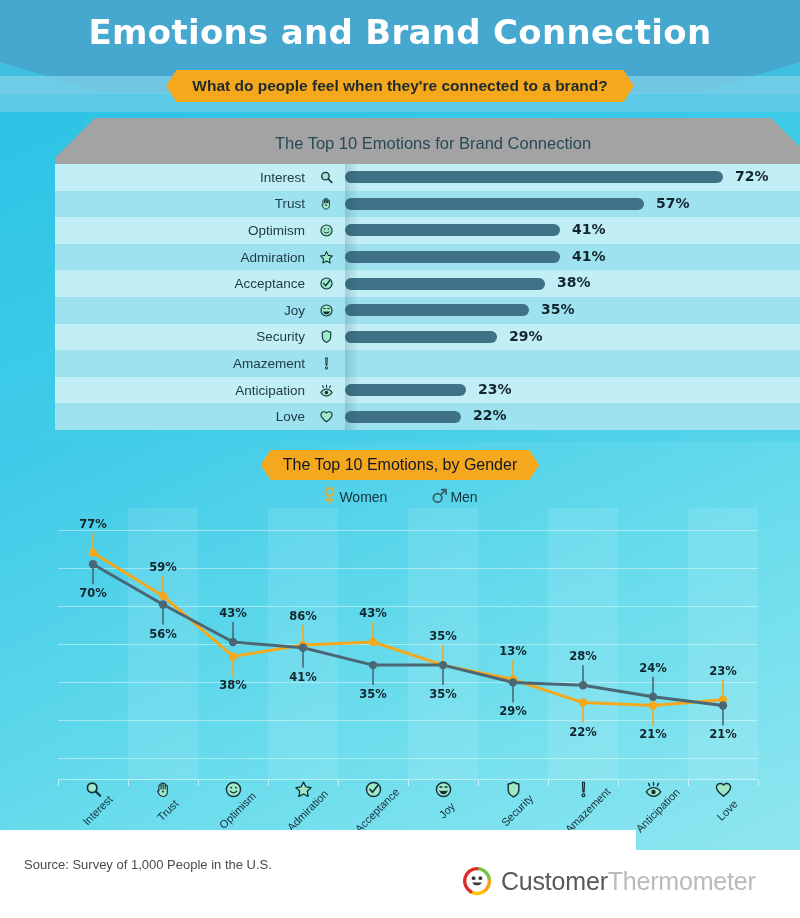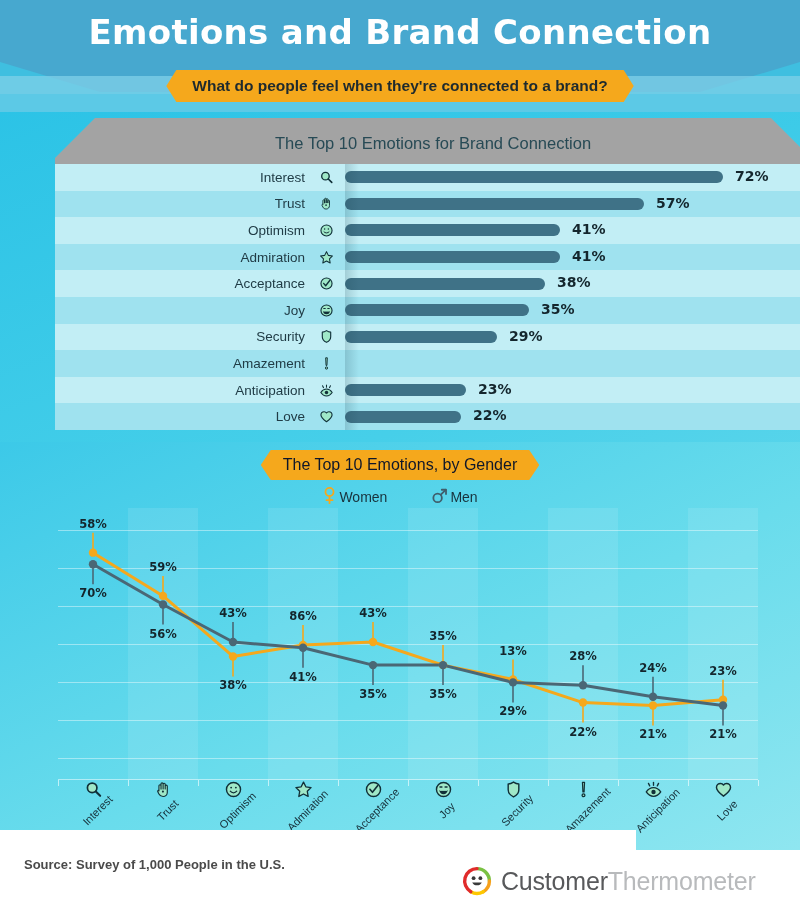--- a/index.html
+++ b/index.html
@@ -157,21 +157,20 @@
   .xtick .xl {
     font-size:11px; color:#16303a;
     transform:rotate(-45deg); transform-origin:center top;
     display:inline-block; margin-top:4px; white-space:nowrap;
   }
 
   
   .footer {
     position:absolute; left:0; top:830px; width:636px; height:68px;
     background:#ffffff;
-    font-weight:bold;
   }
   .src {
     position:absolute; left:24px; top:27px;
     font-size:13px; color:#4a4a4a;
   }
   .logo {
     position:absolute; left:462px; top:866px;
     display:flex; align-items:center; gap:9px;
   }
   .logo-text { font-size:25px; letter-spacing:-.2px; }
@@ -415,21 +414,21 @@
       <circle cx="385" cy="157.095" r="4.2" fill="#4a6775"></circle>
       <line x1="455" x2="455" y1="174.393" y2="194.393" stroke="#4a6775" stroke-width="1.6"></line>
       <circle cx="455" cy="174.393" r="4.2" fill="#4a6775"></circle>
       <line x1="525" x2="525" y1="177.276" y2="157.276" stroke="#4a6775" stroke-width="1.6"></line>
       <circle cx="525" cy="177.276" r="4.2" fill="#4a6775"></circle>
       <line x1="595" x2="595" y1="188.808" y2="168.808" stroke="#4a6775" stroke-width="1.6"></line>
       <circle cx="595" cy="188.808" r="4.2" fill="#4a6775"></circle>
       <line x1="665" x2="665" y1="197.457" y2="217.457" stroke="#4a6775" stroke-width="1.6"></line>
       <circle cx="665" cy="197.457" r="4.2" fill="#4a6775"></circle>
     </svg>
-    <div class="dlabel" style="left: 35px; top: 8.658px;">58%</div>
+    <div class="dlabel" style="left: 35px; top: 8.658px;">77%</div>
     <div class="dlabel" style="left: 105px; top: 51.903px;">59%</div>
     <div class="dlabel" style="left: 175px; top: 170.446px;">38%</div>
     <div class="dlabel" style="left: 245px; top: 100.914px;">86%</div>
     <div class="dlabel" style="left: 315px; top: 98.031px;">43%</div>
     <div class="dlabel" style="left: 385px; top: 121.095px;">35%</div>
     <div class="dlabel" style="left: 455px; top: 135.51px;">13%</div>
     <div class="dlabel" style="left: 525px; top: 216.574px;">22%</div>
     <div class="dlabel" style="left: 595px; top: 219.457px;">21%</div>
     <div class="dlabel" style="left: 665px; top: 155.691px;">23%</div>
     <div class="dlabel" style="left: 35px; top: 78.19px;">70%</div>

